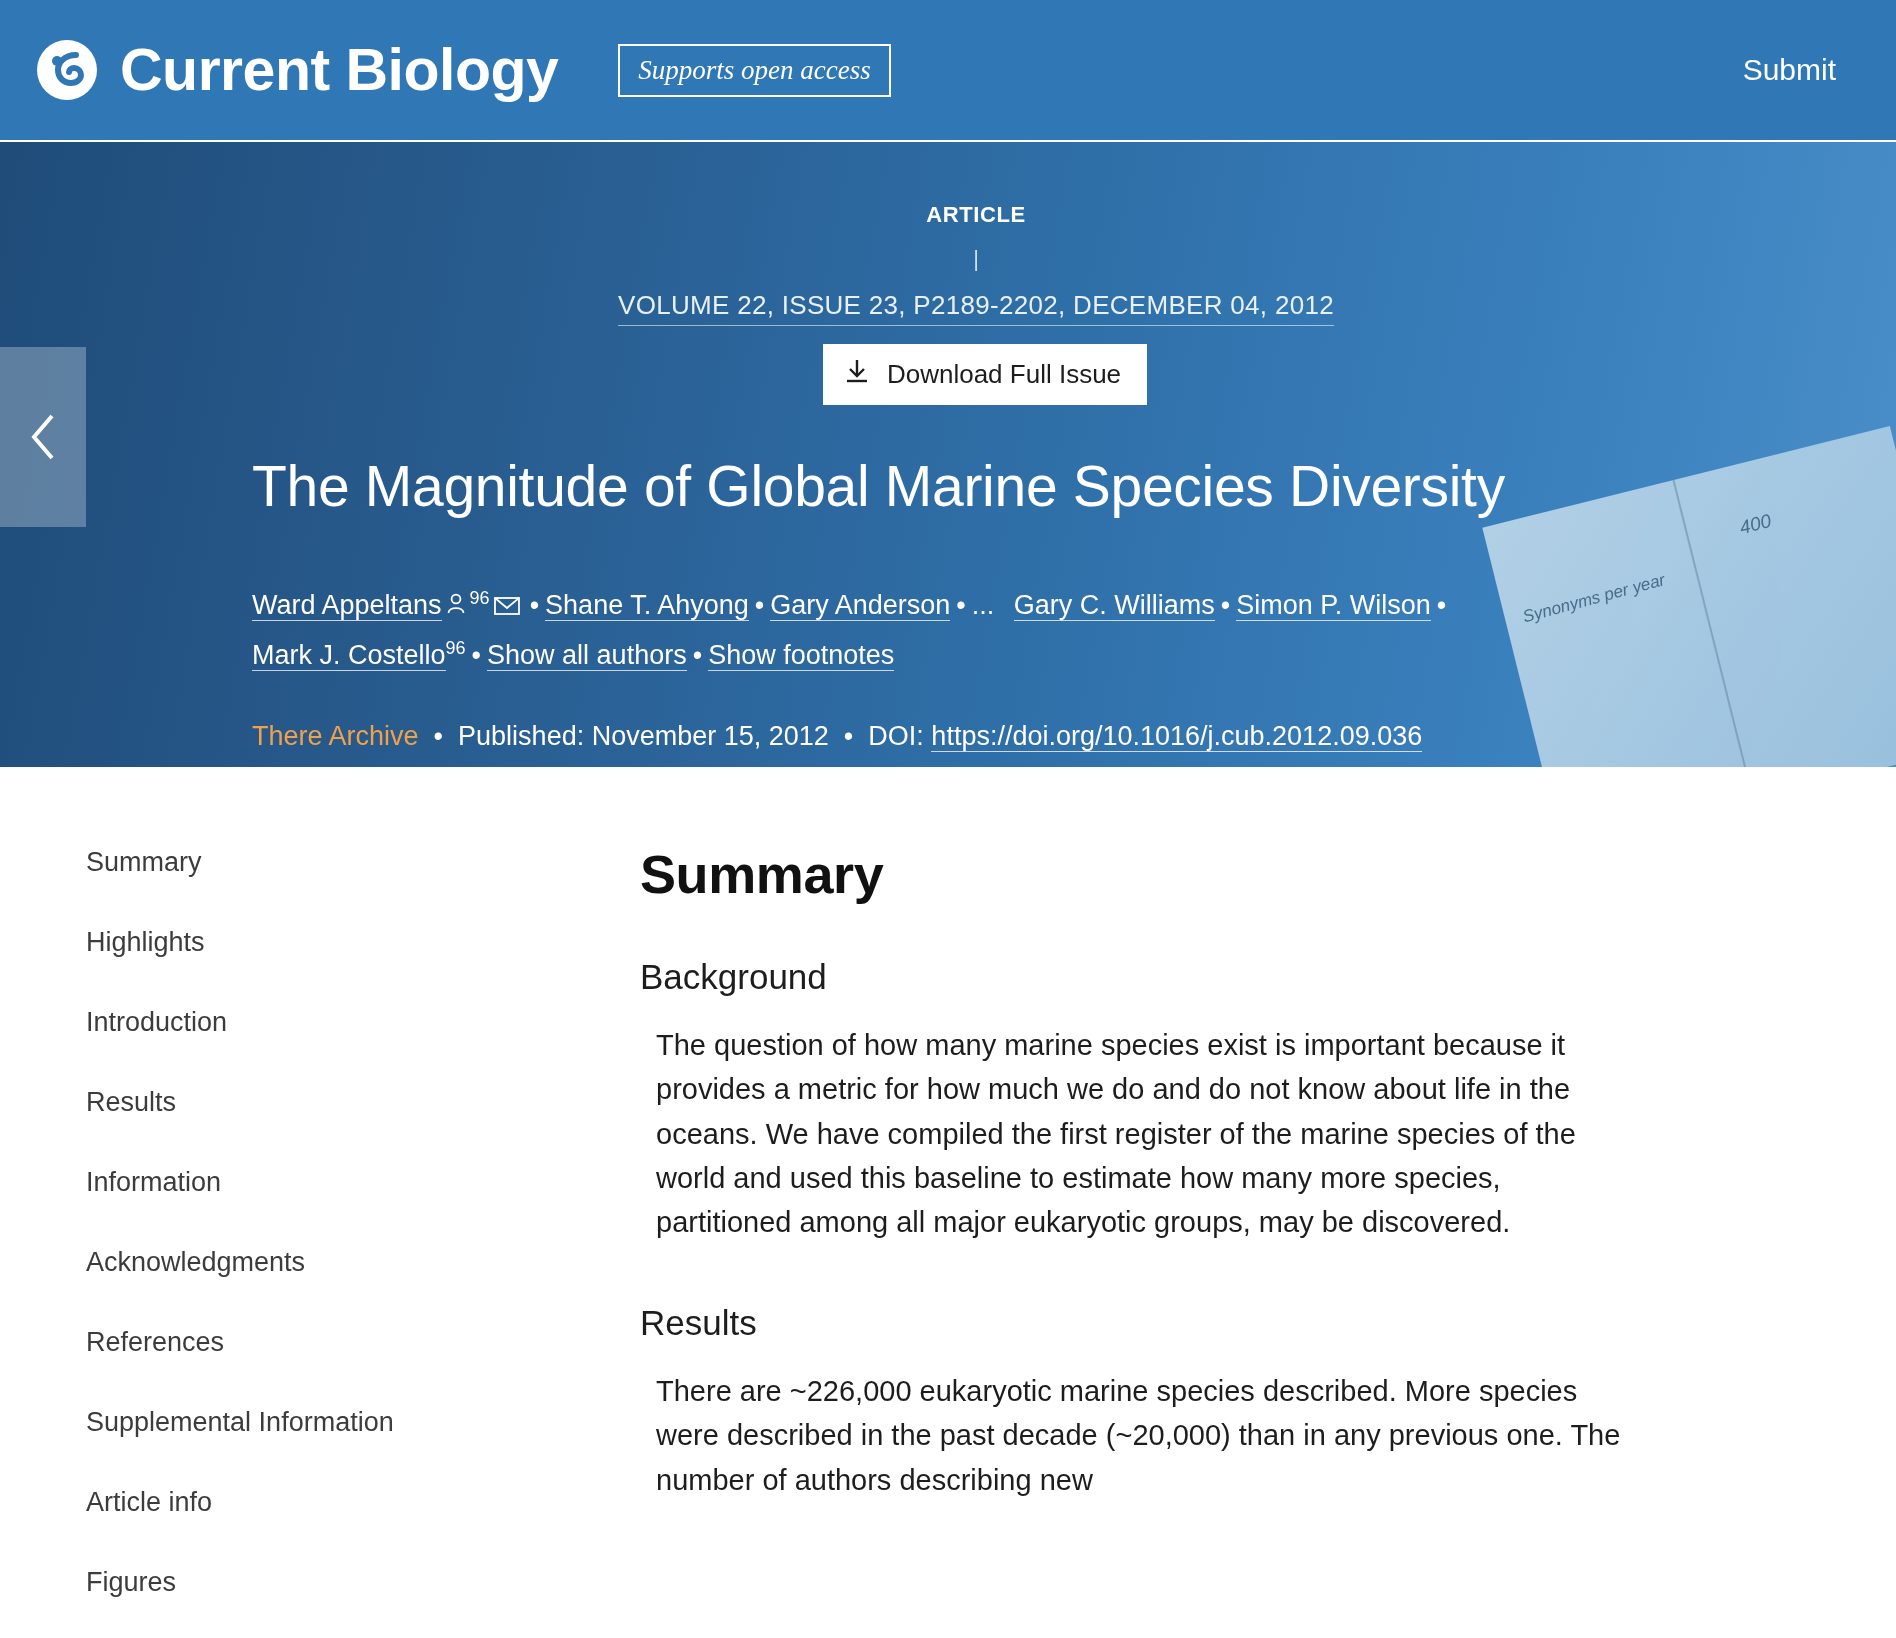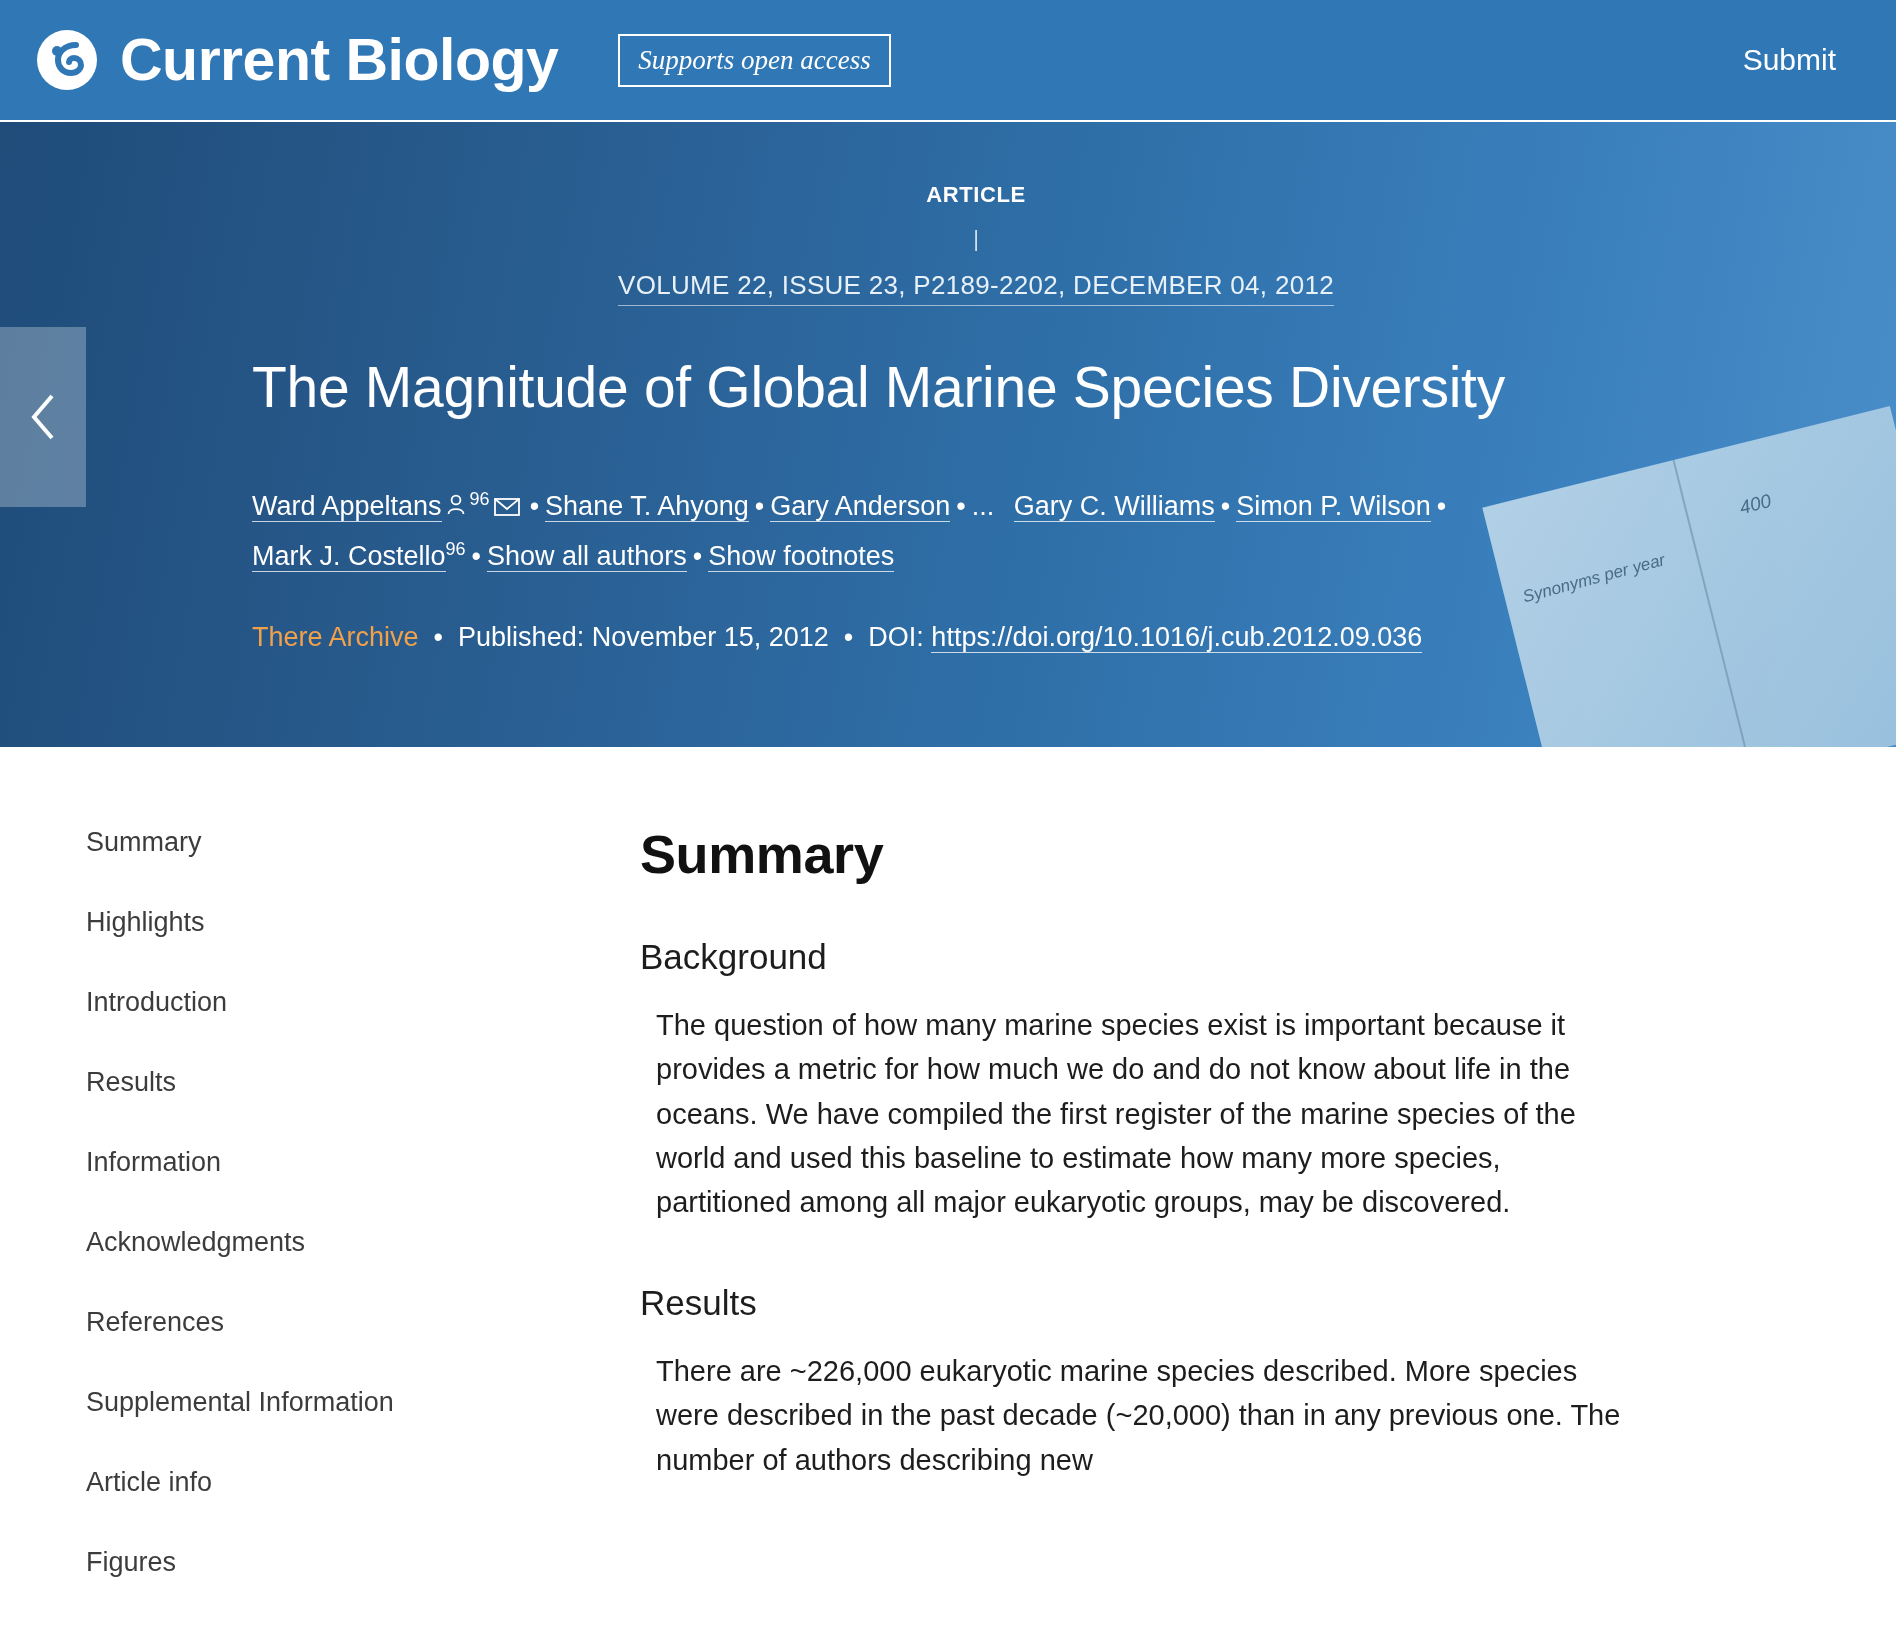--- a/index.html
+++ b/index.html
@@ -10,21 +10,21 @@
     height: 1638px;
     overflow: hidden;
     background: #ffffff;
     font-family: "Liberation Sans", sans-serif;
     -webkit-font-smoothing: antialiased;
   }
 
   
   .brandbar {
     position: relative;
-    height: 122px;
+    height: 142px;
     background: #3077b5;
     display: flex;
     align-items: center;
     padding: 16px 36px;
     border-bottom: 2px solid #ffffff;
   }
   .logo-wrap {
     display: flex;
     align-items: center;
     gap: 22px;
@@ -288,20 +288,30 @@
         <polyline points="26,6 8,27 26,48" fill="none" stroke="#ffffff" stroke-width="4"></polyline>
       </svg>
     </span>
   </div>
 
   <div class="hero-inner">
     <div class="meta-row">
       <span class="meta-article">ARTICLE</span>
       <span class="meta-sep">|</span>
       <a class="meta-issue" href="#">VOLUME 22, ISSUE 23, P2189-2202, DECEMBER 04, 2012</a>
+      <button class="download-btn">
+        <span>
+          <svg width="28" height="28" viewBox="0 0 28 28">
+            <line x1="14" y1="3" x2="14" y2="18" stroke="#1d1d1d" stroke-width="2.4"></line>
+            <polyline points="7,12 14,19 21,12" fill="none" stroke="#1d1d1d" stroke-width="2.4"></polyline>
+            <line x1="4" y1="24" x2="24" y2="24" stroke="#1d1d1d" stroke-width="2.4"></line>
+          </svg>
+        </span>
+        <span>Download Full Issue</span>
+      </button>
     </div>
 
     <h1 class="article-title">The Magnitude of Global Marine Species Diversity</h1>
 
     <div class="authors">
       <a href="#">Ward Appeltans</a><span class="icon-inline"><svg width="20" height="24" viewBox="0 0 20 24">
             <circle cx="10" cy="7" r="4.4" fill="none" stroke="#ffffff" stroke-width="1.8"></circle>
             <path d="M2.5 21 C2.5 14.5 17.5 14.5 17.5 21" fill="none" stroke="#ffffff" stroke-width="1.8"></path>
           </svg></span><span class="sup">96</span><span class="icon-inline"><svg width="26" height="20" viewBox="0 0 26 20">
             <rect x="1" y="2" width="24" height="16" fill="none" stroke="#ffffff" stroke-width="1.8"></rect>

